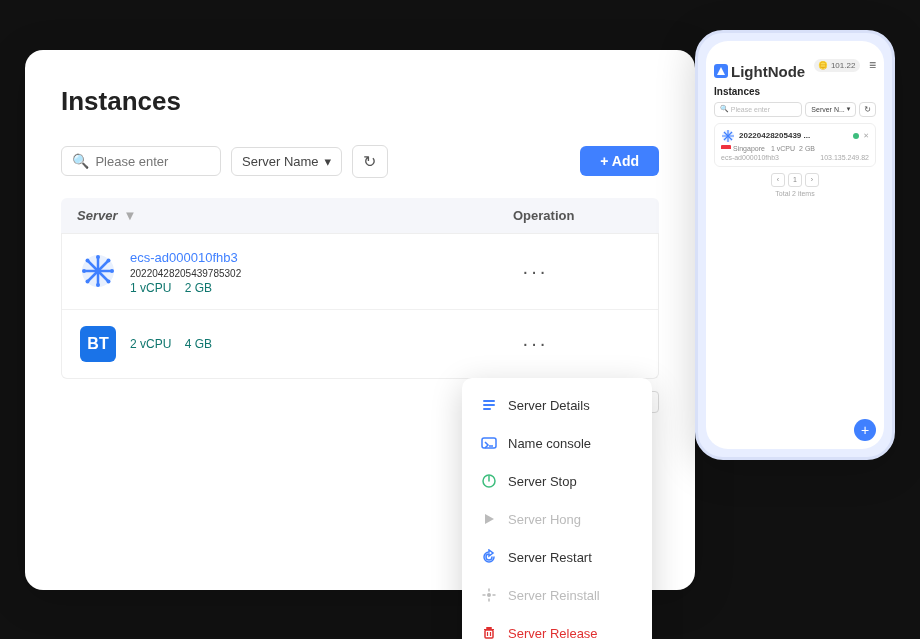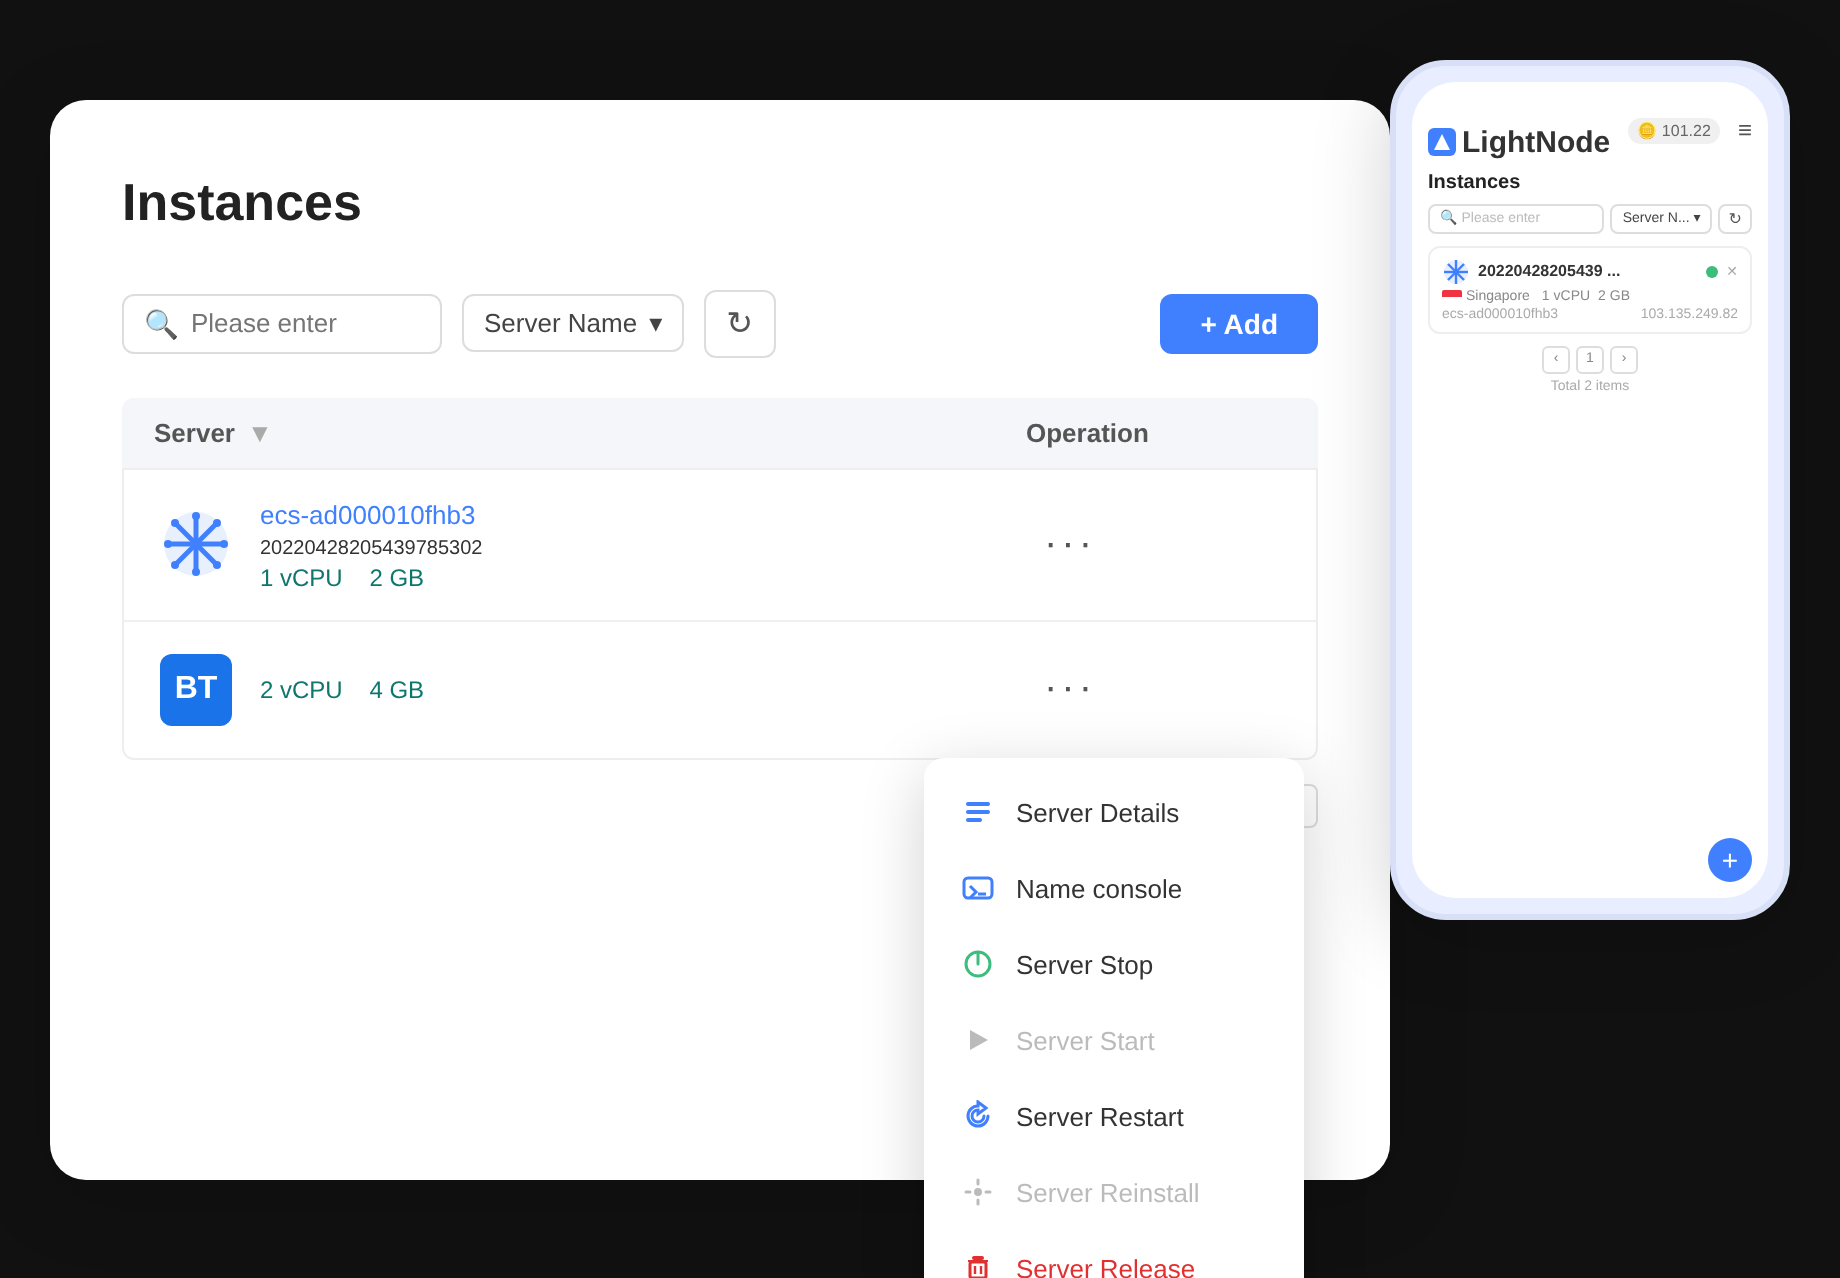--- a/index.html
+++ b/index.html
@@ -105,21 +105,21 @@
       display: flex;
       align-items: center;
       background: #f5f6fa;
       border-radius: 6px 6px 0 0;
       padding: 10px 16px;
       font-size: 13px;
       font-weight: 600;
       color: #555;
       border-bottom: 1px solid #eee;
     }
-    .col-server { flex: 1; display: flex; align-items: center; gap: 6px; }
+    .col-server { flex: 1; display: flex; align-items: center; gap: 6px; font-style: italic; }
     .col-op { width: 130px; }
     .filter-icon { color: #aaa; font-size: 13px; }
     
     .table-body { background: #fff; border: 1px solid #eee; border-top: none; border-radius: 0 0 6px 6px; }
     .table-row {
       display: flex;
       align-items: center;
       padding: 14px 16px;
       border-bottom: 1px solid #f0f0f0;
       position: relative;
@@ -531,21 +531,21 @@
               </span>
               <span>Server Stop</span>
             </div>
 
             <div class="menu-item disabled">
               <span class="menu-icon gray">
                 <svg width="16" height="16" viewBox="0 0 16 16">
                     <polygon points="4,3 13,8 4,13" fill="#bbb"></polygon>
                   </svg>
               </span>
-              <span>Server Start</span>
+              <span>Server Hong</span>
             </div>
 
             <div class="menu-item">
               <span class="menu-icon blue">
                 <svg width="16" height="16" viewBox="0 0 16 16">
                     <path d="M13 8A5 5 0 1 1 8 3V1l4 3-4 3V5a3 3 0 1 0 3 3" fill="none" stroke="#4080ff" stroke-width="1.5" stroke-linecap="round"></path>
                   </svg>
               </span>
               <span>Server Restart</span>
             </div>

